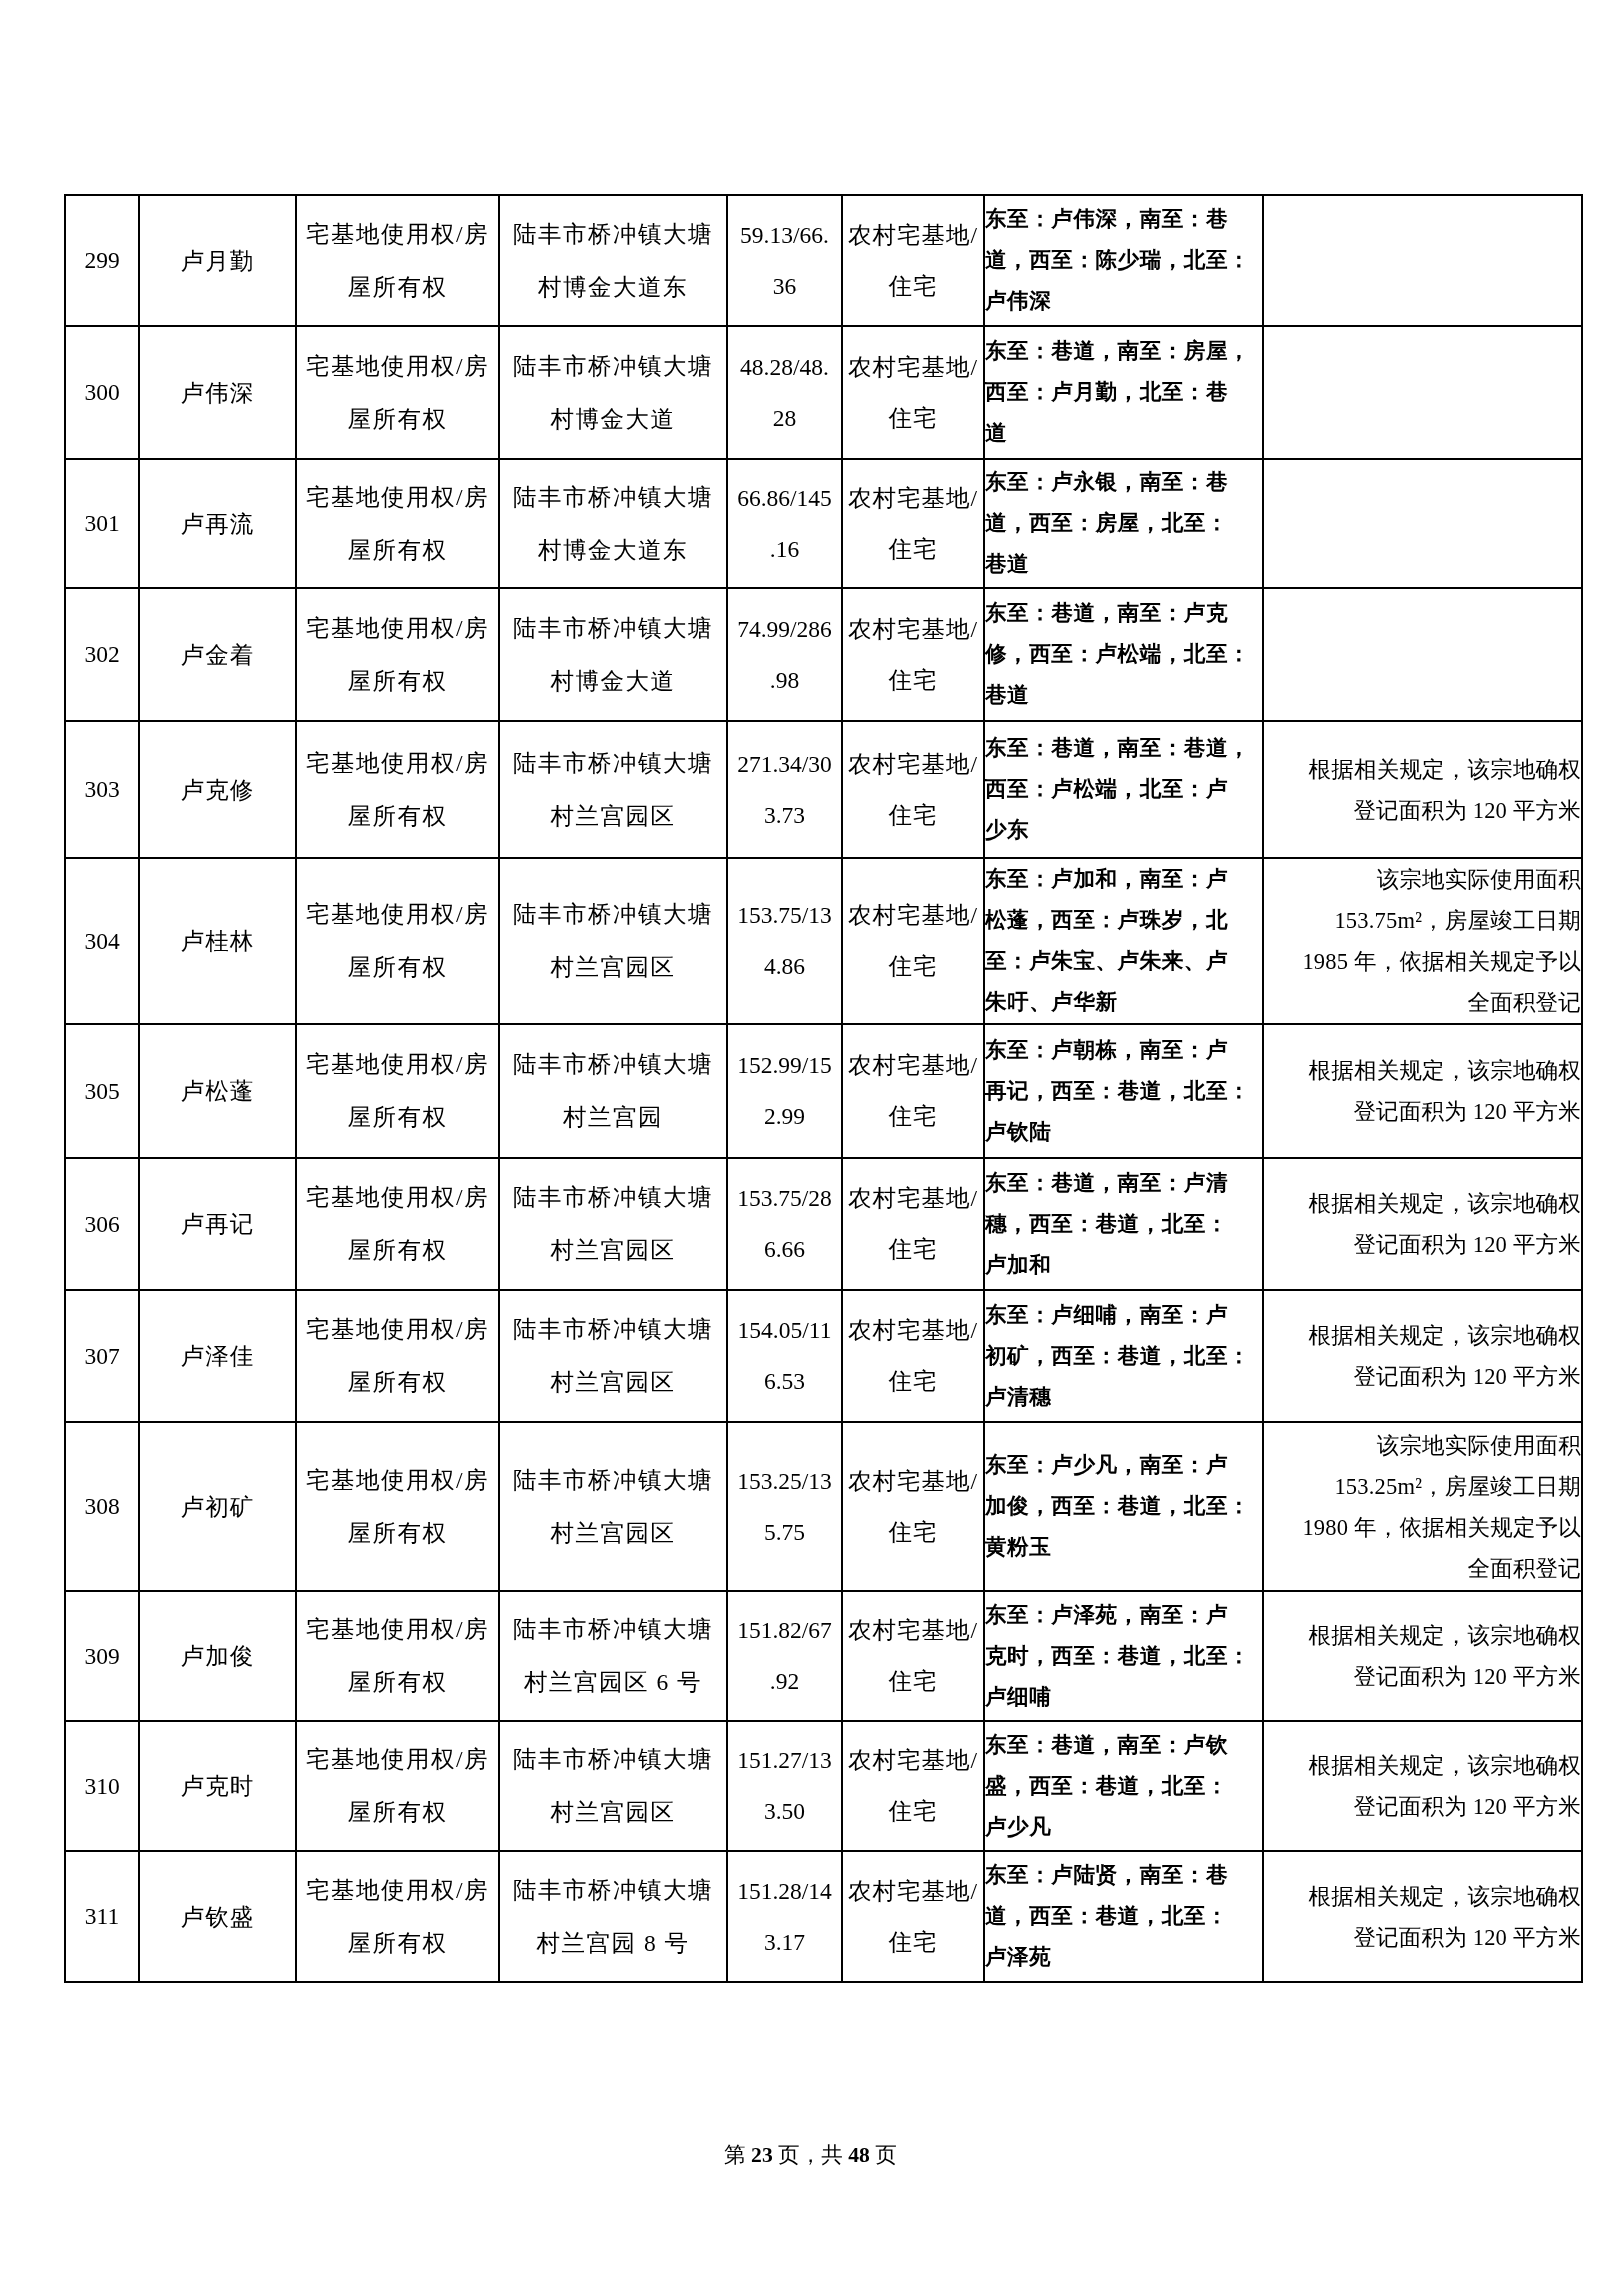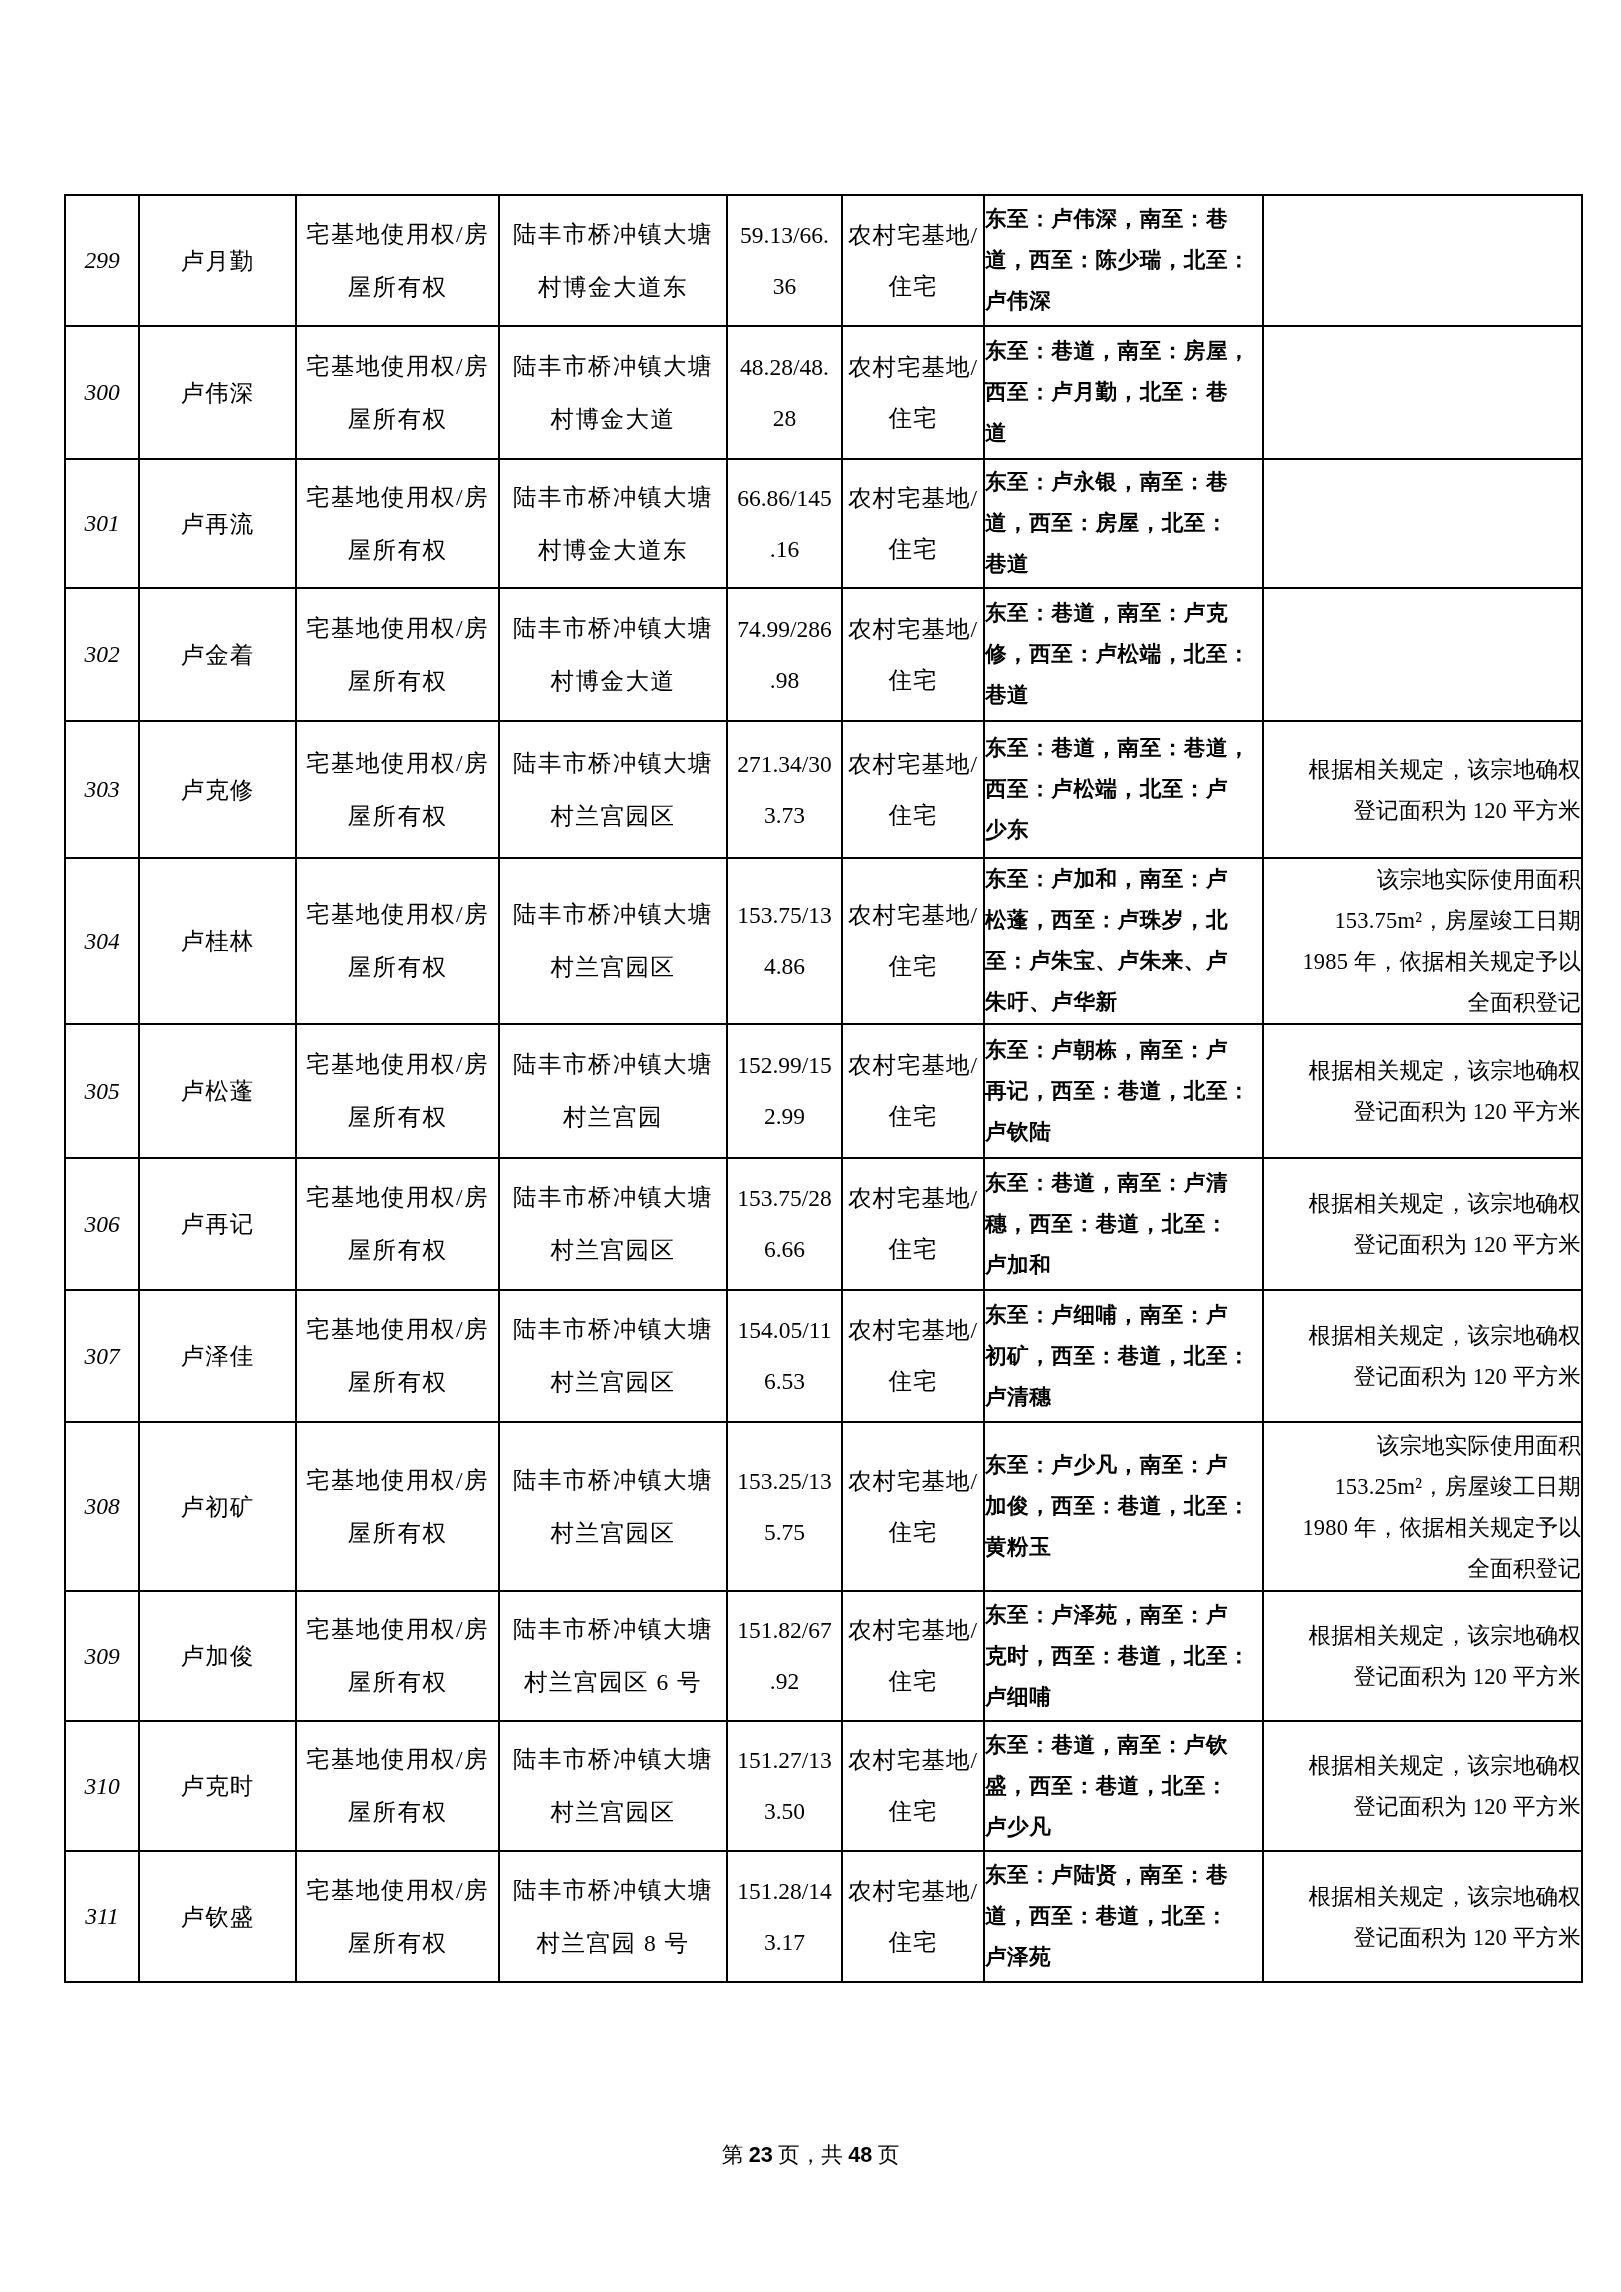--- a/index.html
+++ b/index.html
@@ -43,21 +43,21 @@
   table.registry tr:nth-child(3)  { height: 129px; }
   table.registry tr:nth-child(4)  { height: 133px; }
   table.registry tr:nth-child(5)  { height: 137px; }
   table.registry tr:nth-child(6)  { height: 165px; }
   table.registry tr:nth-child(7)  { height: 134px; }
   table.registry tr:nth-child(10) { height: 169px; }
   table.registry tr:nth-child(11) { height: 130px; }
   table.registry tr:nth-child(12) { height: 130px; }
   table.registry tr:nth-child(13) { height: 131px; }
 
-  .c-seq      { text-align: center; font-style: italic; }
+  .c-seq      { text-align: center; }
   .c-name     { text-align: center; letter-spacing: 1px; }
   .c-rights   { text-align: center; white-space: pre-line; line-height: 53px; letter-spacing: 1.5px; }
   .c-location { text-align: center; white-space: pre-line; line-height: 53px; letter-spacing: 1.5px; }
   .c-area     { text-align: center; white-space: pre-line; line-height: 51px; }
   .c-type     { text-align: center; white-space: pre-line; line-height: 51px; letter-spacing: 1px; border-radius: 25px; }
   .c-boundary { text-align: left;   white-space: pre-line; line-height: 41px;
                 padding: 0 5.9px; font-size: 21.6px !important; letter-spacing: 0.5px; font-weight: bold; }
   .c-remark   { text-align: right;   white-space: pre-line; line-height: 41px;
                 padding: 0 7.8px; letter-spacing: 0.2px; font-size: 22.5px !important; }
 
@@ -65,21 +65,21 @@
     position: absolute;
     left: 0;
     top: 2140px;
     width: 1621px;
     text-align: center;
     font-size: 21.6px;
     white-space: pre;
     color: #000;
   }
   .footer .pagenum {
-    font-family: Liberation Sans, sans-serif;
+    font-family: Liberation Serif, serif;
     font-weight: 600;
     font-size: 21.6px;
   }
 </style>
 </head>
 <body>
 
 <div class="page">
 
   <table class="registry">

